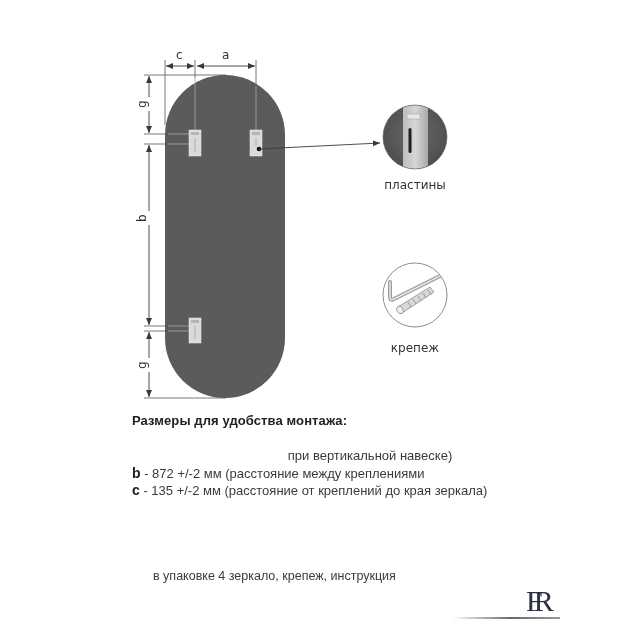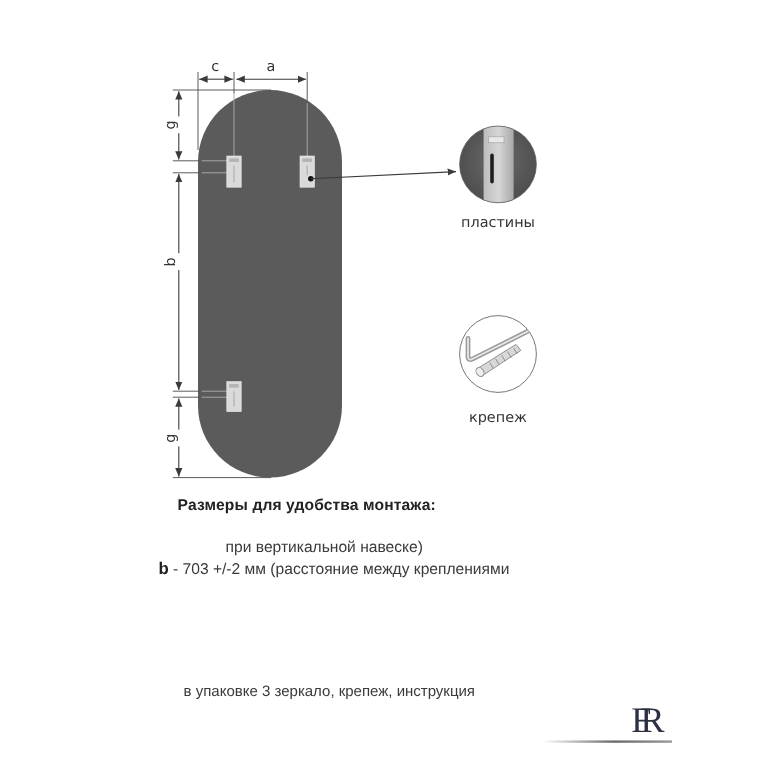--- a/index.html
+++ b/index.html
@@ -2,24 +2,24 @@
 <html><head>
   <meta charset="utf-8">
   <style>
     html, body { margin: 0; padding: 0; background: #ffffff; }
     body { width: 640px; height: 640px; position: relative; overflow: hidden;
            font-family: "Liberation Sans", sans-serif; color: #2b2b2b; }
     #diagram { position: absolute; left: 0; top: 0; width: 640px; height: 640px; }
     .dim-label { font-family: "DejaVu Sans", sans-serif; font-size: 12px; fill: #333; }
     .callout-label { font-family: "DejaVu Sans", sans-serif; font-size: 12px; fill: #333; }
     .specs { position: absolute; left: 132px; top: 412px; width: 420px; }
-    .specs-title { font-size: 13px; font-weight: bold; color: #222; margin: 0 0 18px 16px; line-height: 18px; letter-spacing: 0.1px; }
+    .specs-title { font-size: 13px; font-weight: bold; color: #222; margin: 0 0 18px 0; line-height: 18px; letter-spacing: 0.1px; }
     .spec-item { font-size: 13px; line-height: 16.5px; color: #3a3a3a; white-space: nowrap; }
     .spec-letter { font-weight: bold; font-size: 14px; color: #222; }
-    .spec-cont { padding-left: 56px; }
+    .spec-cont { padding-left: 56px; text-align: center; }
     .package-note { position: absolute; left: 153px; top: 569px; font-size: 12.5px; color: #3a3a3a; white-space: nowrap; }
     .logo { position: absolute; left: 452px; top: 588px; width: 110px; height: 34px; }
     .logo-text { position: absolute; left: 48px; top: -3px; font-family: "Liberation Serif", serif;
                  font-size: 30px; color: #2d3040; letter-spacing: -9px; line-height: 32px; margin-left: 26px; }
     .logo-line { position: absolute; left: 0; top: 29px; width: 108px; height: 2px;
                  background: linear-gradient(to right, rgba(80,80,80,0), #6a6a6a 55%, #9a9a9a 100%); }
   </style>
 </head>
 <body>
 
@@ -141,24 +141,27 @@
   </g>
   <text class="callout-label" x="415" y="352" text-anchor="middle">крепеж</text>
 </svg>
 
 <div class="specs">
   <div class="specs-title">Размеры для удобства монтажа:</div>
 
   <div class="spec-item spec-cont">при вертикальной навеске)</div>
 
   <div class="spec-item">
-    <span class="spec-letter">b</span><span> - 703 +/-2 мм (расстояние между креплениями</span>
+    <span class="spec-letter">b</span><span> - 872 +/-2 мм (расстояние между креплениями</span>
   </div>
 
+  <div class="spec-item">
+    <span class="spec-letter">c</span><span> - 135 +/-2 мм (расстояние от креплений до края зеркала)</span>
+  </div>
 
 </div>
 
-<div class="package-note">в упаковке 3 зеркало, крепеж, инструкция</div>
+<div class="package-note">в упаковке 4 зеркало, крепеж, инструкция</div>
 
 <div class="logo">
   <div class="logo-line"></div>
   <div class="logo-text">FR</div>
 </div>
 
 </body></html>

